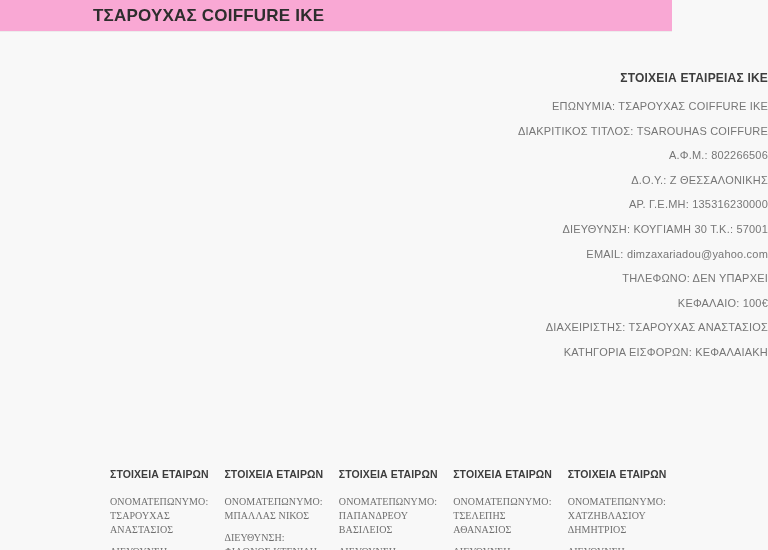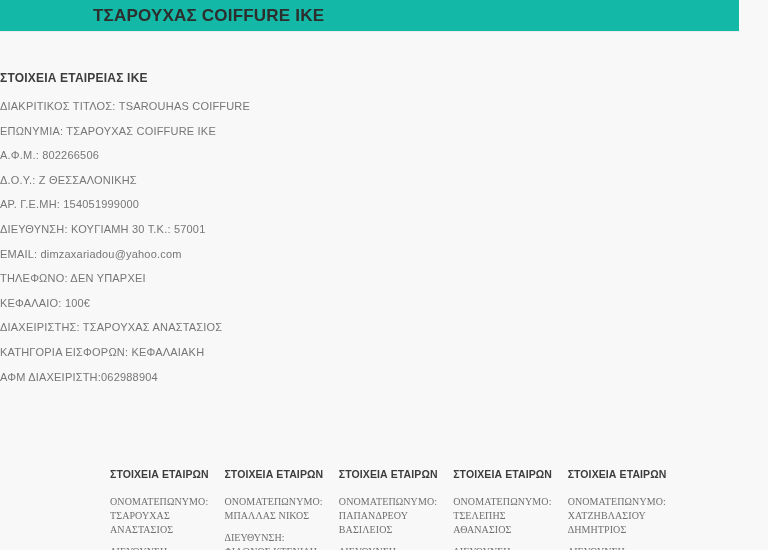--- a/index.html
+++ b/index.html
@@ -3,36 +3,36 @@
 <meta charset="utf-8">
 <style>
   * { margin: 0; padding: 0; box-sizing: border-box; }
   html, body {
     width: 768px; height: 550px;
     overflow: hidden;
     background: #f8f8f8;
     font-family: "Liberation Sans", sans-serif;
   }
   .topbar {
-    width: 739px; height: 32px;
-    background: #14b8a6;
+    width: 672px; height: 32px;
+    background: #f9a8d4;
     border-bottom: 1px solid #ececec;
     display: flex; align-items: center;
   }
   .topbar .brand {
     margin-left: 93px;
     font-size: 17px;
     font-weight: 600;
     color: #2d2d2d;
     letter-spacing: 0.2px;
     white-space: nowrap;
   }
   .company {
     padding-top: 40px;
-    text-align: left;
+    text-align: right;
   }
   .company h2 {
     font-size: 12px;
     font-weight: bold;
     color: #3d3d3d;
     line-height: 12px;
     margin: 0 0 17px 0;
     letter-spacing: 0.2px;
   }
   .company p.detail {
@@ -71,32 +71,31 @@
 </style>
 </head>
 <body>
 
 <header class="topbar">
   <div class="brand">ΤΣΑΡΟΥΧΑΣ COIFFURE ΙΚΕ</div>
 </header>
 
 <section class="company">
   <h2>ΣΤΟΙΧΕΙΑ ΕΤΑΙΡΕΙΑΣ ΙΚΕ</h2>
+  <p class="detail">ΕΠΩΝΥΜΙΑ: ΤΣΑΡΟΥΧΑΣ COIFFURE ΙΚΕ</p>
   <p class="detail">ΔΙΑΚΡΙΤΙΚΟΣ ΤΙΤΛΟΣ: TSAROUHAS COIFFURE</p>
-  <p class="detail">ΕΠΩΝΥΜΙΑ: ΤΣΑΡΟΥΧΑΣ COIFFURE ΙΚΕ</p>
   <p class="detail">Α.Φ.Μ.: 802266506</p>
   <p class="detail">Δ.Ο.Υ.: Ζ ΘΕΣΣΑΛΟΝΙΚΗΣ</p>
-  <p class="detail">ΑΡ. Γ.Ε.ΜΗ: 154051999000</p>
+  <p class="detail">ΑΡ. Γ.Ε.ΜΗ: 135316230000</p>
   <p class="detail">ΔΙΕΥΘΥΝΣΗ: ΚΟΥΓΙΑΜΗ 30 Τ.Κ.: 57001</p>
   <p class="detail">EMAIL: dimzaxariadou@yahoo.com</p>
   <p class="detail">ΤΗΛΕΦΩΝΟ: ΔΕΝ ΥΠΑΡΧΕΙ</p>
   <p class="detail">ΚΕΦΑΛΑΙΟ: 100€</p>
   <p class="detail">ΔΙΑΧΕΙΡΙΣΤΗΣ: ΤΣΑΡΟΥΧΑΣ ΑΝΑΣΤΑΣΙΟΣ</p>
   <p class="detail">ΚΑΤΗΓΟΡΙΑ ΕΙΣΦΟΡΩΝ: ΚΕΦΑΛΑΙΑΚΗ</p>
-  <p class="detail">ΑΦΜ ΔΙΑΧΕΙΡΙΣΤΗ:062988904</p>
 </section>
 
 <section class="partners">
   <div class="partner-card">
     <h3>ΣΤΟΙΧΕΙΑ ΕΤΑΙΡΩΝ</h3>
     <div class="line">ΟΝΟΜΑΤΕΠΩΝΥΜΟ:</div>
     <div class="line">ΤΣΑΡΟΥΧΑΣ ΑΝΑΣΤΑΣΙΟΣ</div>
     <div class="line address">ΔΙΕΥΘΥΝΣΗ: ΜΑΡΜΑΡΑ 45</div>
   </div>
   <div class="partner-card">

